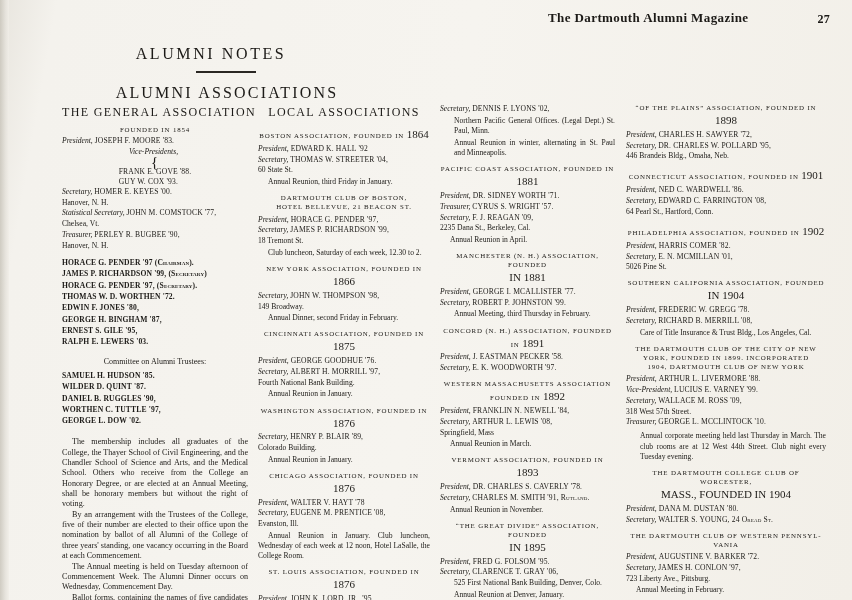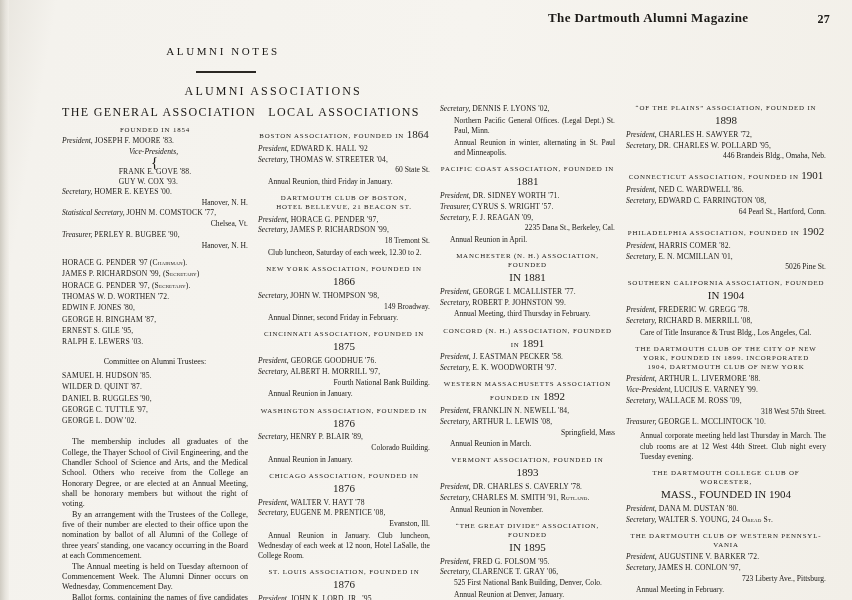--- a/index.html
+++ b/index.html
@@ -52,43 +52,43 @@
     position: absolute;
     right: 22px;
     top: 2px;
     font-size: 12px;
     font-weight: bold;
     letter-spacing: .3px;
   }
   
   .main-title {
     position: absolute;
-    left: 88px;
+    left: 76px;
     top: 45px;
     width: 270px;
     text-align: center;
-    font-size: 11px;
+    font-size: 16px;
     letter-spacing: 2.6px;
     font-weight: normal;
   }
   .rule {
     position: absolute;
     left: 196px;
     top: 71px;
     width: 60px;
     height: 1.5px;
     background: #2a2723;
   }
   .sub-title {
     position: absolute;
     left: 92px;
     top: 84px;
     width: 270px;
-    text-align: right;
-    font-size: 12px;
+    text-align: center;
+    font-size: 16px;
     letter-spacing: 2.2px;
   }
   
   .col {
     position: absolute;
     top: 104px;
     font-size: 7.6px;
     line-height: 1.34;
   }
   .col.c1 { left: 62px;  width: 186px; }
@@ -129,36 +129,36 @@
     white-space: normal;
   }
   .role {
     font-style: italic;
   }
   .nm {
     font-variant: small-caps;
     letter-spacing: .15px;
   }
   .right {
-    text-align: right;
+    text-align: left;
   }
   .indent-blk { padding-left: 14px; }
   .note {
     margin: 1.5px 0 2px 0;
     text-align: justify;
   }
   .note.ind { text-indent: 10px; }
   .para {
     text-align: justify;
     text-indent: 10px;
     margin: 0;
     hyphens: manual;
   }
   .names-list { margin-top: 7px; }
-  .names-list .line { line-height: 1.42; }
+  .names-list .line { line-height: 1.42; font-weight: bold; }
   .cmte-head {
     text-align: center;
     margin: 9px 0 3px 0;
     font-size: 8px;
   }
   .body-block { margin-top: 10px; font-size: 8.1px; line-height: 1.28; }
   .brace-row {
     display: flex;
     align-items: center;
     margin-bottom: .6px;
@@ -231,21 +231,21 @@
       <div class="line nm">GEORGE H. BINGHAM '87,</div>
       <div class="line nm">ERNEST S. GILE '95,</div>
       <div class="line nm">RALPH E. LEWERS '03.</div>
     </div>
 
     <div class="cmte-head">Committee on Alumni Trustees:</div>
     <div class="names-list" style="margin-top:0">
       <div class="line nm">SAMUEL H. HUDSON '85.</div>
       <div class="line nm">WILDER D. QUINT '87.</div>
       <div class="line nm">DANIEL B. RUGGLES '90,</div>
-      <div class="line nm">GEORGE C. TUTTLE '97,</div>
+      <div class="line nm">WORTHEN C. TUTTLE '97,</div>
       <div class="line nm">GEORGE L. DOW '02.</div>
     </div>
 
     <div class="body-block">
       <p class="para">The membership includes all graduates of the College, the Thayer School of Civil Engineering, and the Chandler School of Science and Arts, and the Medical School. Others who receive from the College an Honorary Degree, or are elected at an Annual Meeting, shall be honorary members but without the right of voting.</p>
       <p class="para">By an arrangement with the Trustees of the College, five of their number are elected to their office upon the nomination by ballot of all Alumni of the College of three years' standing, one vacancy occurring in the Board at each Commencement.</p>
       <p class="para">The Annual meeting is held on Tuesday afternoon of Commencement Week. The Alumni Dinner occurs on Wednesday, Commencement Day.</p>
       <p class="para">Ballot forms, containing the names of five candidates who have been selected by the Nominating Committee for the vacancy, are sent to all Alumni two months before Commencement, and the voting closes at 6 p. m., on Tuesday evening of Commencement Week.</p>
     </div>
   </div>

